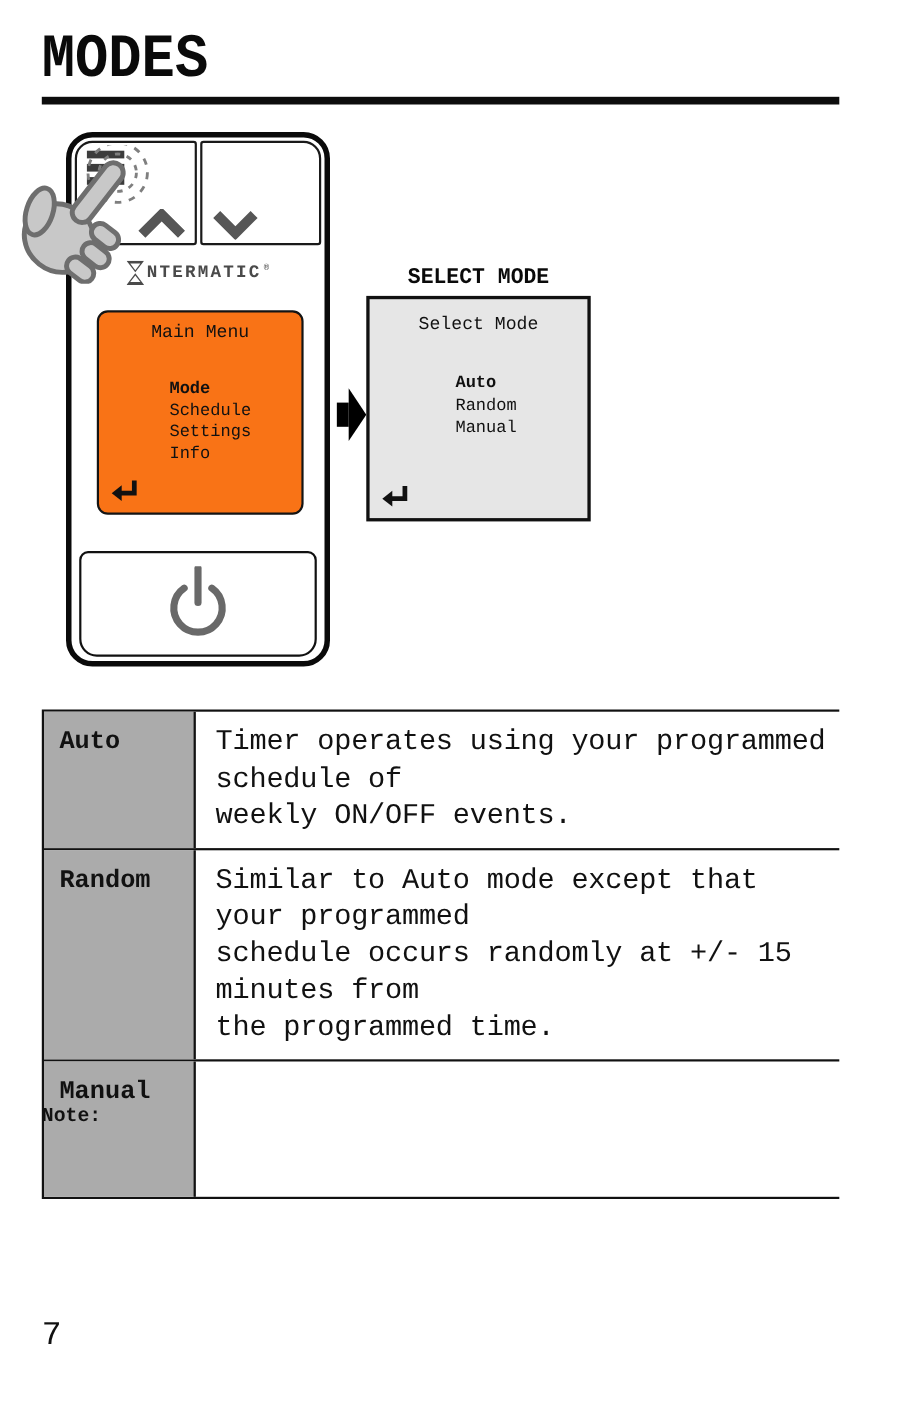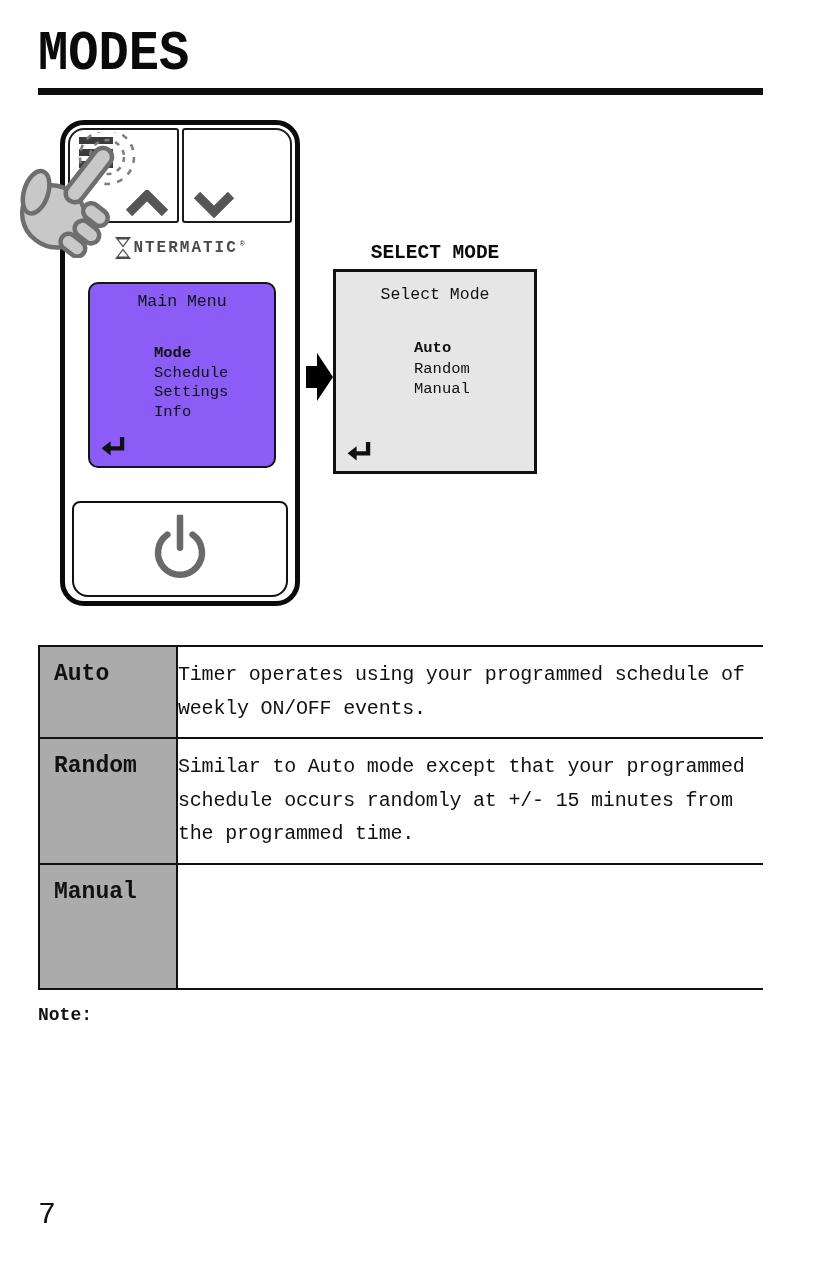--- a/index.html
+++ b/index.html
@@ -31,21 +31,21 @@
 
   .logo{
     position:absolute;left:0;top:112px;width:100%;display:flex;
     align-items:center;justify-content:center;gap:2px;color:#4a4a4a;
   }
   .logo-text{font-size:16px;font-weight:bold;letter-spacing:2px;}
   .logo-reg{font-size:8px;vertical-align:super;position:relative;top:-5px;}
 
   .lcd{
     position:absolute;left:23px;top:157px;width:188px;height:186px;
-    background:#8b5cf6;border:2px solid #141414;border-radius:10px;box-sizing:border-box;
+    background:#f97316;border:2px solid #141414;border-radius:10px;box-sizing:border-box;
   }
   .lcd-title{text-align:center;margin-top:8px;font-size:16.5px;}
   .lcd-items{position:absolute;left:64px;top:60px;font-size:15.5px;line-height:19.5px;}
   .sm-items{position:absolute;left:78px;top:66px;font-size:15.5px;line-height:20.5px;}
   .item-bold{font-weight:bold;}
   .enter{position:absolute;left:11px;bottom:10px;}
 
   .power-btn{
     position:absolute;left:7px;top:376px;width:216px;height:96px;
     border:2.5px solid #111;border-radius:8px 8px 16px 16px;background:#fff;box-sizing:border-box;
@@ -72,21 +72,21 @@
     position:absolute;left:38px;top:645px;width:737px;
     border:2.5px solid #111;box-sizing:border-box;background:#fff;
   }
   .t-row{display:flex;border-top:2.5px solid #111;}
   .t-row:first-child{border-top:none;}
   .t-mode{
     width:138px;min-width:138px;background:#ababab;border-right:2.5px solid #111;
     font-size:23px;font-weight:bold;padding:14px 0 0 14px;box-sizing:border-box;
   }
   .t-desc{
-    flex:1;font-size:20px;line-height:33.5px;padding:11px 8px 12px 0;
+    flex:1;font-size:26px;line-height:33.5px;padding:11px 8px 12px 18px;
     white-space:pre-line;letter-spacing:-0.2px;
   }
   .t-row.r1{min-height:87px;}
   .t-row.r2{min-height:120px;}
   .t-row.r3{min-height:123px;}
 
   
   .note{position:absolute;left:38px;top:998px;display:flex;width:720px;}
   .note-label{font-weight:bold;font-size:18px;min-width:77px;line-height:34px;}
   .note-text{font-style:italic;font-size:23px;line-height:34px;white-space:pre-line;letter-spacing:-0.2px;}

